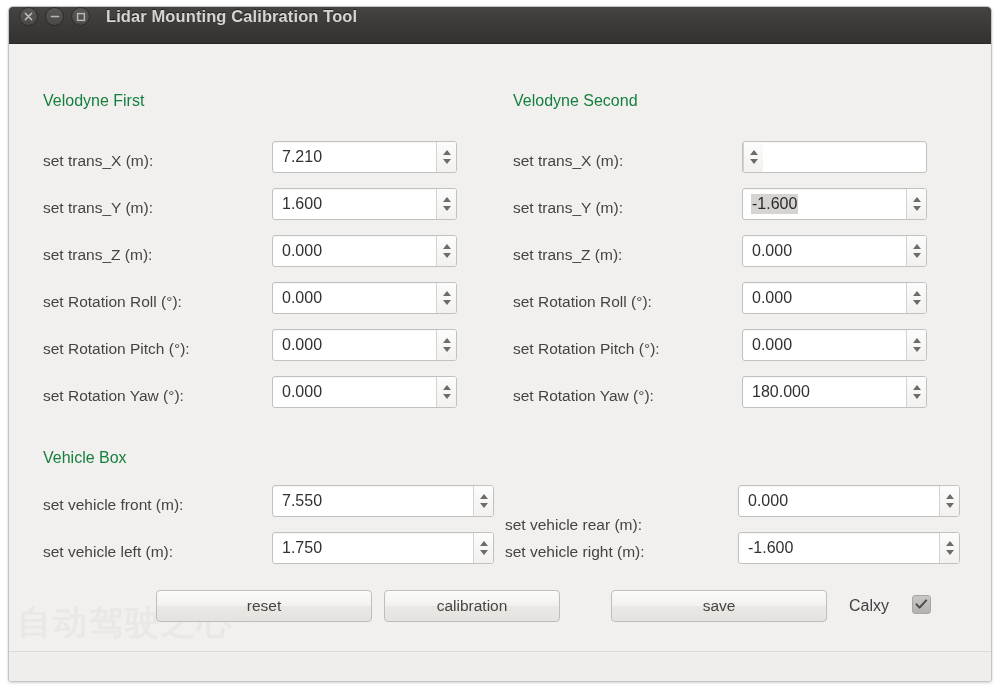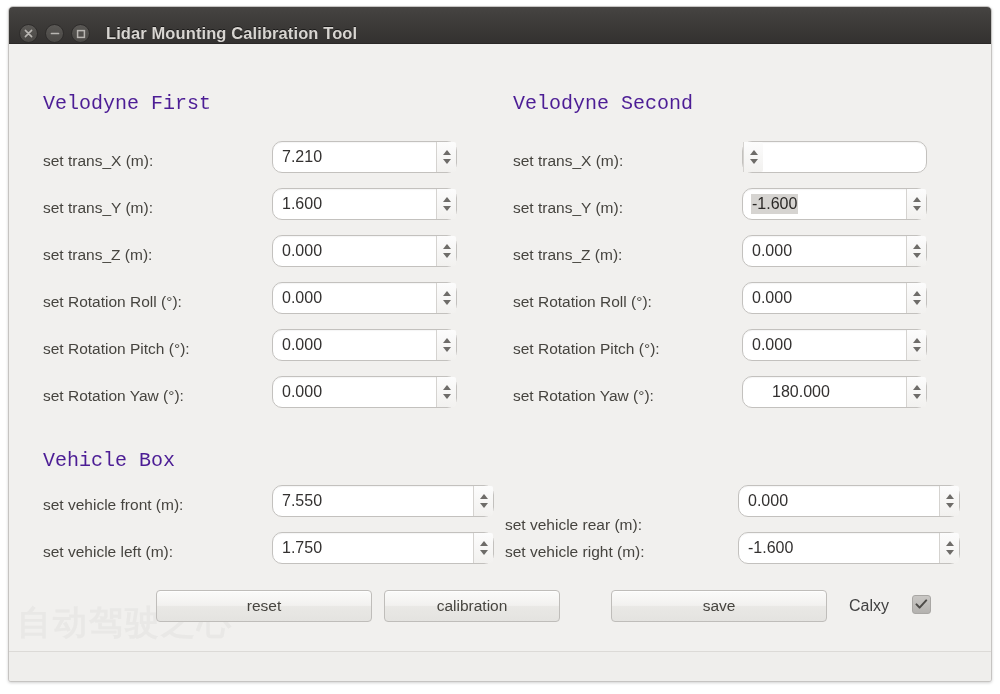--- a/index.html
+++ b/index.html
@@ -33,21 +33,21 @@
     box-shadow: 0 1px 3px rgba(0,0,0,0.18);
   }
 
   
   .titlebar {
     position: relative;
     height: 37px;
     background: linear-gradient(to bottom, #464442 0%, #3c3a38 50%, #333130 100%);
     border-bottom: 1px solid #2a2827;
     display: flex;
-    align-items: flex-end;
+    align-items: flex-start;
     padding-left: 10px;
     box-sizing: border-box;
   }
   .winbtns {
     display: flex;
     align-items: center;
     gap: 7px;
     margin-right: 16px;
   }
   .winbtn {
@@ -101,41 +101,40 @@
     color: rgba(150,150,150,0.085);
     white-space: nowrap;
     pointer-events: none;
     user-select: none;
     font-family: "DejaVu Sans", sans-serif;
   }
 
   
   .section-title {
     position: absolute;
-    font-size: 20px;
-    color: #4c1d95;
+    font-size: 16px;
+    color: #15803d;
     white-space: nowrap;
-    font-family: Liberation Mono, monospace;
   }
 
   
   .field-label {
     position: absolute;
     font-size: 15.5px;
     color: #46443f;
     white-space: nowrap;
     line-height: 1;
   }
 
   .spin {
     position: absolute;
     height: 32px;
     background: #ffffff;
     border: 1px solid #c3c1be;
-    border-radius: 10px;
+    border-radius: 3px;
     box-sizing: border-box;
     display: flex;
     align-items: stretch;
     box-shadow: inset 0 1px 1px rgba(0,0,0,0.045);
     gap: 8px;
   }
   .spin-value {
     flex: 1 1 auto;
     display: flex;
     align-items: center;
@@ -412,21 +411,21 @@
           <div class="spin-up">
               <i class="arrow-up"></i>
             </div>
           <div class="spin-dn">
               <i class="arrow-dn"></i>
             </div>
         </div>
       </div>
 
       <div class="field-label" style="left:504px; top:344px;">set Rotation Yaw (°):</div>
-      <div class="spin" style="left:733px; top:332px; width:185px;padding-left:20px;">
+      <div class="spin" style="left:733px; top:332px; width:185px;">
         <div class="spin-value">
             <span>180.000</span>
           </div>
         <div class="spin-btns">
           <div class="spin-up">
               <i class="arrow-up"></i>
             </div>
           <div class="spin-dn">
               <i class="arrow-dn"></i>
             </div>

